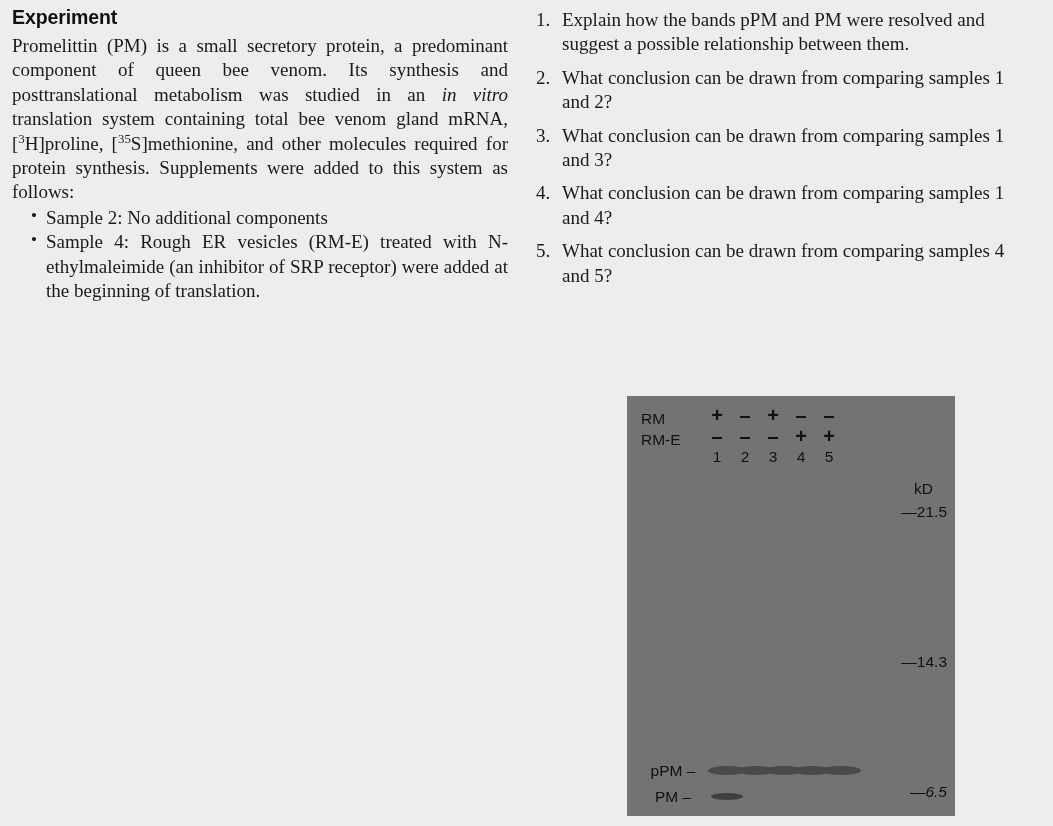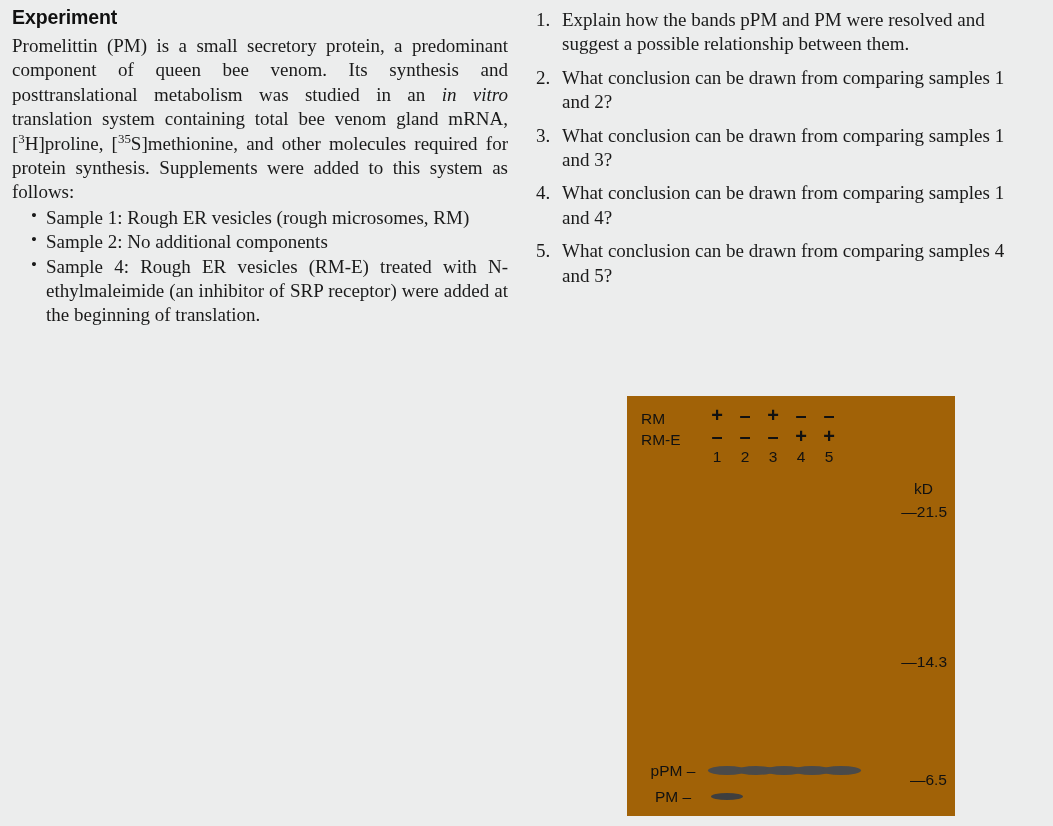--- a/index.html
+++ b/index.html
@@ -99,21 +99,21 @@
     vertical-align: super;
     line-height: 0;
   }
   
   .figure {
     position: absolute;
     left: 627px;
     top: 396px;
     width: 328px;
     height: 420px;
-    background: #a16207;
+    background: #737373;
   }
   .gel-labels {
     position: absolute;
     left: 14px;
     top: 12px;
     font-family: "Liberation Sans", sans-serif;
     font-size: 15.5px;
     line-height: 21px;
     color: #111;
     text-align: left;
@@ -161,21 +161,21 @@
   .mw-mark {
     position: absolute;
     right: 8px;
     font-family: "Liberation Sans", sans-serif;
     font-size: 15.5px;
     color: #111;
     white-space: nowrap;
   }
   .mw-1 { top: 107px; }
   .mw-2 { top: 257px; }
-  .mw-3 { top: 375px; }
+  .mw-3 { top: 387px; font-style: italic; }
   .band-label {
     position: absolute;
     font-family: "Liberation Sans", sans-serif;
     font-size: 15.5px;
     color: #111;
     white-space: nowrap;
     text-align: center;
   }
   .bl-ppm { left: 14px; top: 366px; width: 64px; }
   .bl-pm  { left: 14px; top: 392px; width: 64px; }
@@ -197,21 +197,20 @@
 </style>
 </head>
 <body>
 
 <div class="page">
 
   <div class="col-left">
     <h2 class="section-title">Experiment</h2>
     <p class="body-text">Promelittin (PM) is a small secretory protein, a predominant component of queen bee venom. Its synthesis and posttranslational metabolism was studied in an <i>in vitro</i> translation system containing total bee venom gland mRNA, [<sup>3</sup>H]proline, [<sup>35</sup>S]methionine, and other molecules required for protein synthesis. Supplements were added to this system as follows:</p>
     <ul class="samples">
-      <li>Sample 1: Rough ER vesicles (rough microsomes, RM)</li>
       <li>Sample 2: No additional components</li>
       <li>Sample 4: Rough ER vesicles (RM-E) treated with N-ethylmaleimide (an inhibitor of SRP receptor) were added at the beginning of translation.</li>
     </ul>
   </div>
 
   <div class="col-right">
     <ol class="questions">
       <li>Explain how the bands pPM and PM were resolved and suggest a possible relationship between them.</li>
       <li>What conclusion can be drawn from comparing samples 1 and 2?</li>
       <li>What conclusion can be drawn from comparing samples 1 and 3?</li>

